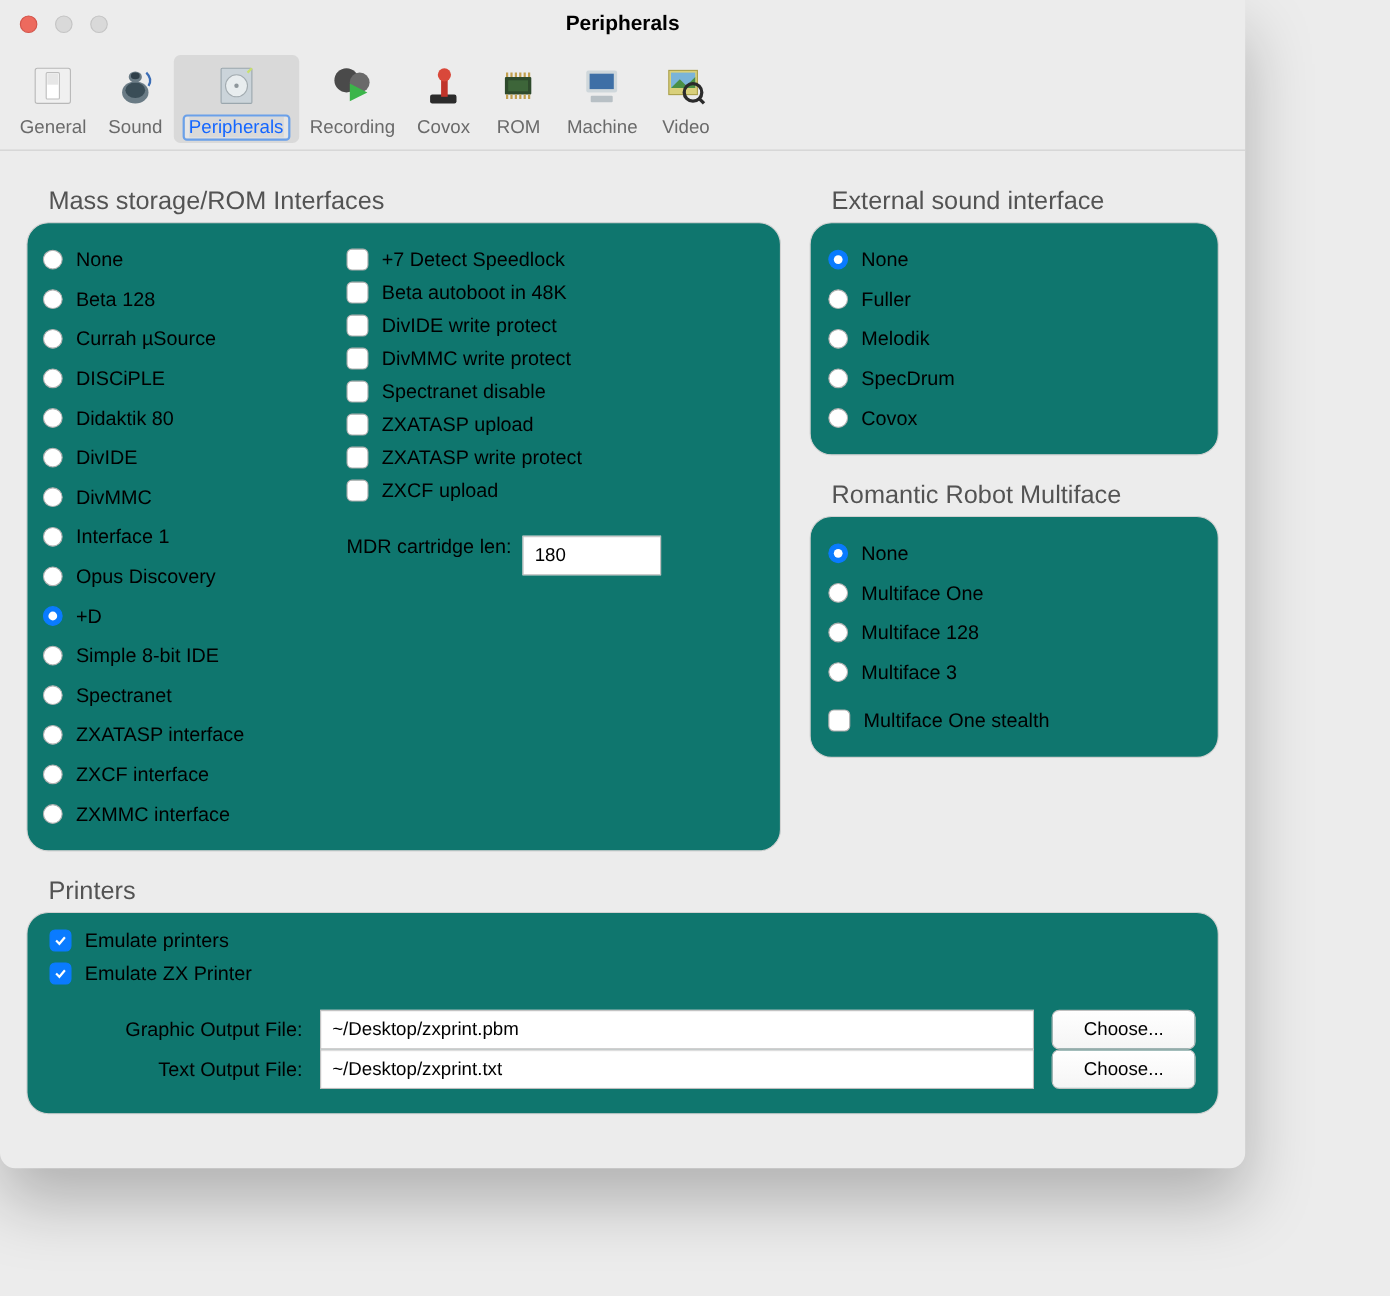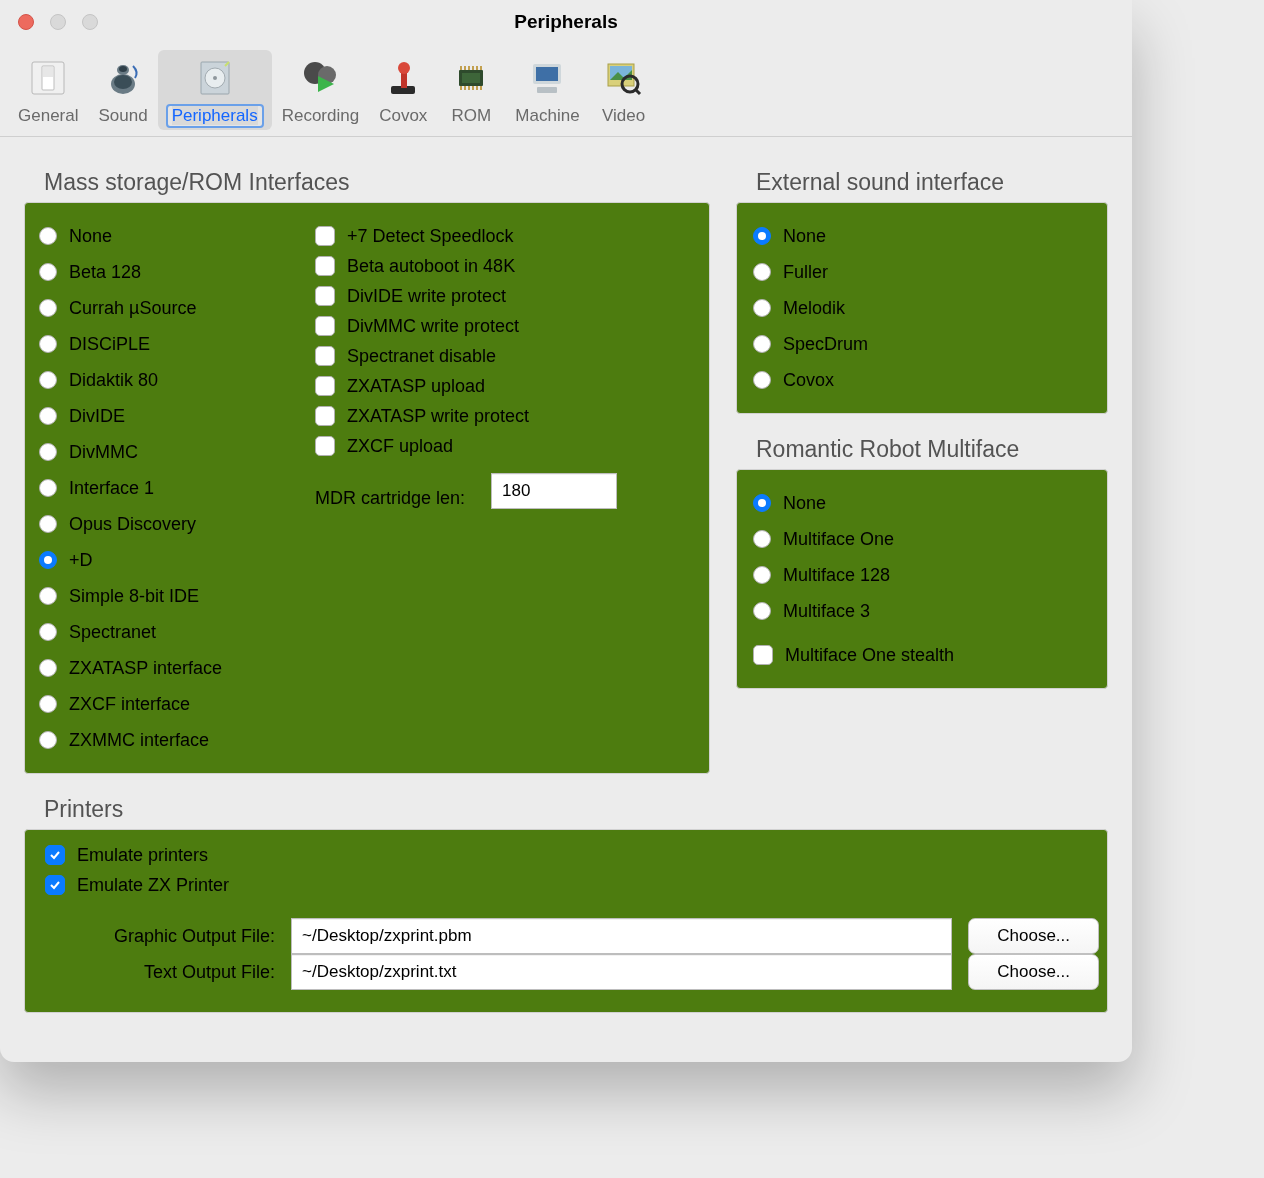--- a/index.html
+++ b/index.html
@@ -62,23 +62,23 @@
 .toolbar-item.selected .label { color: #1466ff; }
 
 .content { padding: 32px 24px 24px 24px; }
 .columns { display: flex; gap: 26px; }
 .col-left { flex: 0 0 686px; }
 .col-right { flex: 1; }
 
 .groupbox { margin-bottom: 22px; }
 .group-label { font-size: 23px; color: #535353; margin: 0 0 6px 20px; }
 .group-body {
-  background: #4d7c0f;
+  background: #0f766e;
   border: 1px solid #d1d1d1;
-  border-radius: 4px;
+  border-radius: 20px;
   padding: 18px 14px 18px 14px;
 }
 
 .mass-grid { display: flex; gap: 22px; }
 .mass-grid .left-radios, .mass-grid .right-checks { display:flex; flex-direction:column; gap:6px; }
 .right-checks { flex: 1; }
 .mass-grid .left-radios { min-width: 254px; }
 
 .radio-row, .check-row {
   display: flex; align-items: center; gap: 12px;
@@ -95,30 +95,30 @@
 }
 .radio.checked::after { content:""; width:8px; height:8px; border-radius:50%; background:#fff; }
 .checkbox {
   width: 20px; height: 20px; border-radius: 5px;
   border: 1px solid #b0b0b0; background: #fff;
   display:flex; align-items:center; justify-content:center;
 }
 .checkbox.checked { background:#0a7bff; border-color:#0a7bff; }
 .checkbox.checked svg { display:block; }
 .checkbox svg { display:none; }
-.field-row { display:flex; align-items:flex-end; gap:26px; margin-top:6px; }
+.field-row { display:flex; align-items:flex-start; gap:10px; margin-top:20px; }
 .field-row .fl { font-size:18px; color:#000; }
 .text-input {
   background:#fff; border:1px solid #bdbdbd; border-radius:0;
   box-shadow: inset 0 1px 0 rgba(0,0,0,0.05);
   font-size:17px; padding:5px 10px; height:36px;
 }
 .text-input.small { width: 126px; }
 
-.printers .group-body { padding: 10px 8px 22px 20px; }
+.printers .group-body { padding: 10px 20px 22px 20px; }
 .file-rows { display:flex; flex-direction:column; margin-top:18px; }
 .file-row { display:flex; align-items:center; gap:16px; }
 .file-row .fl { width: 230px; text-align:right; font-size:18px; color:#000; }
 .file-row .text-input { flex:1; border-radius:0; }
 .btn {
   background: linear-gradient(#fff,#f5f5f5);
   border:1px solid #c0c0c0; border-radius:7px;
   font-size:17px; padding:6px 28px; height:36px;
   color:#000;
 }

